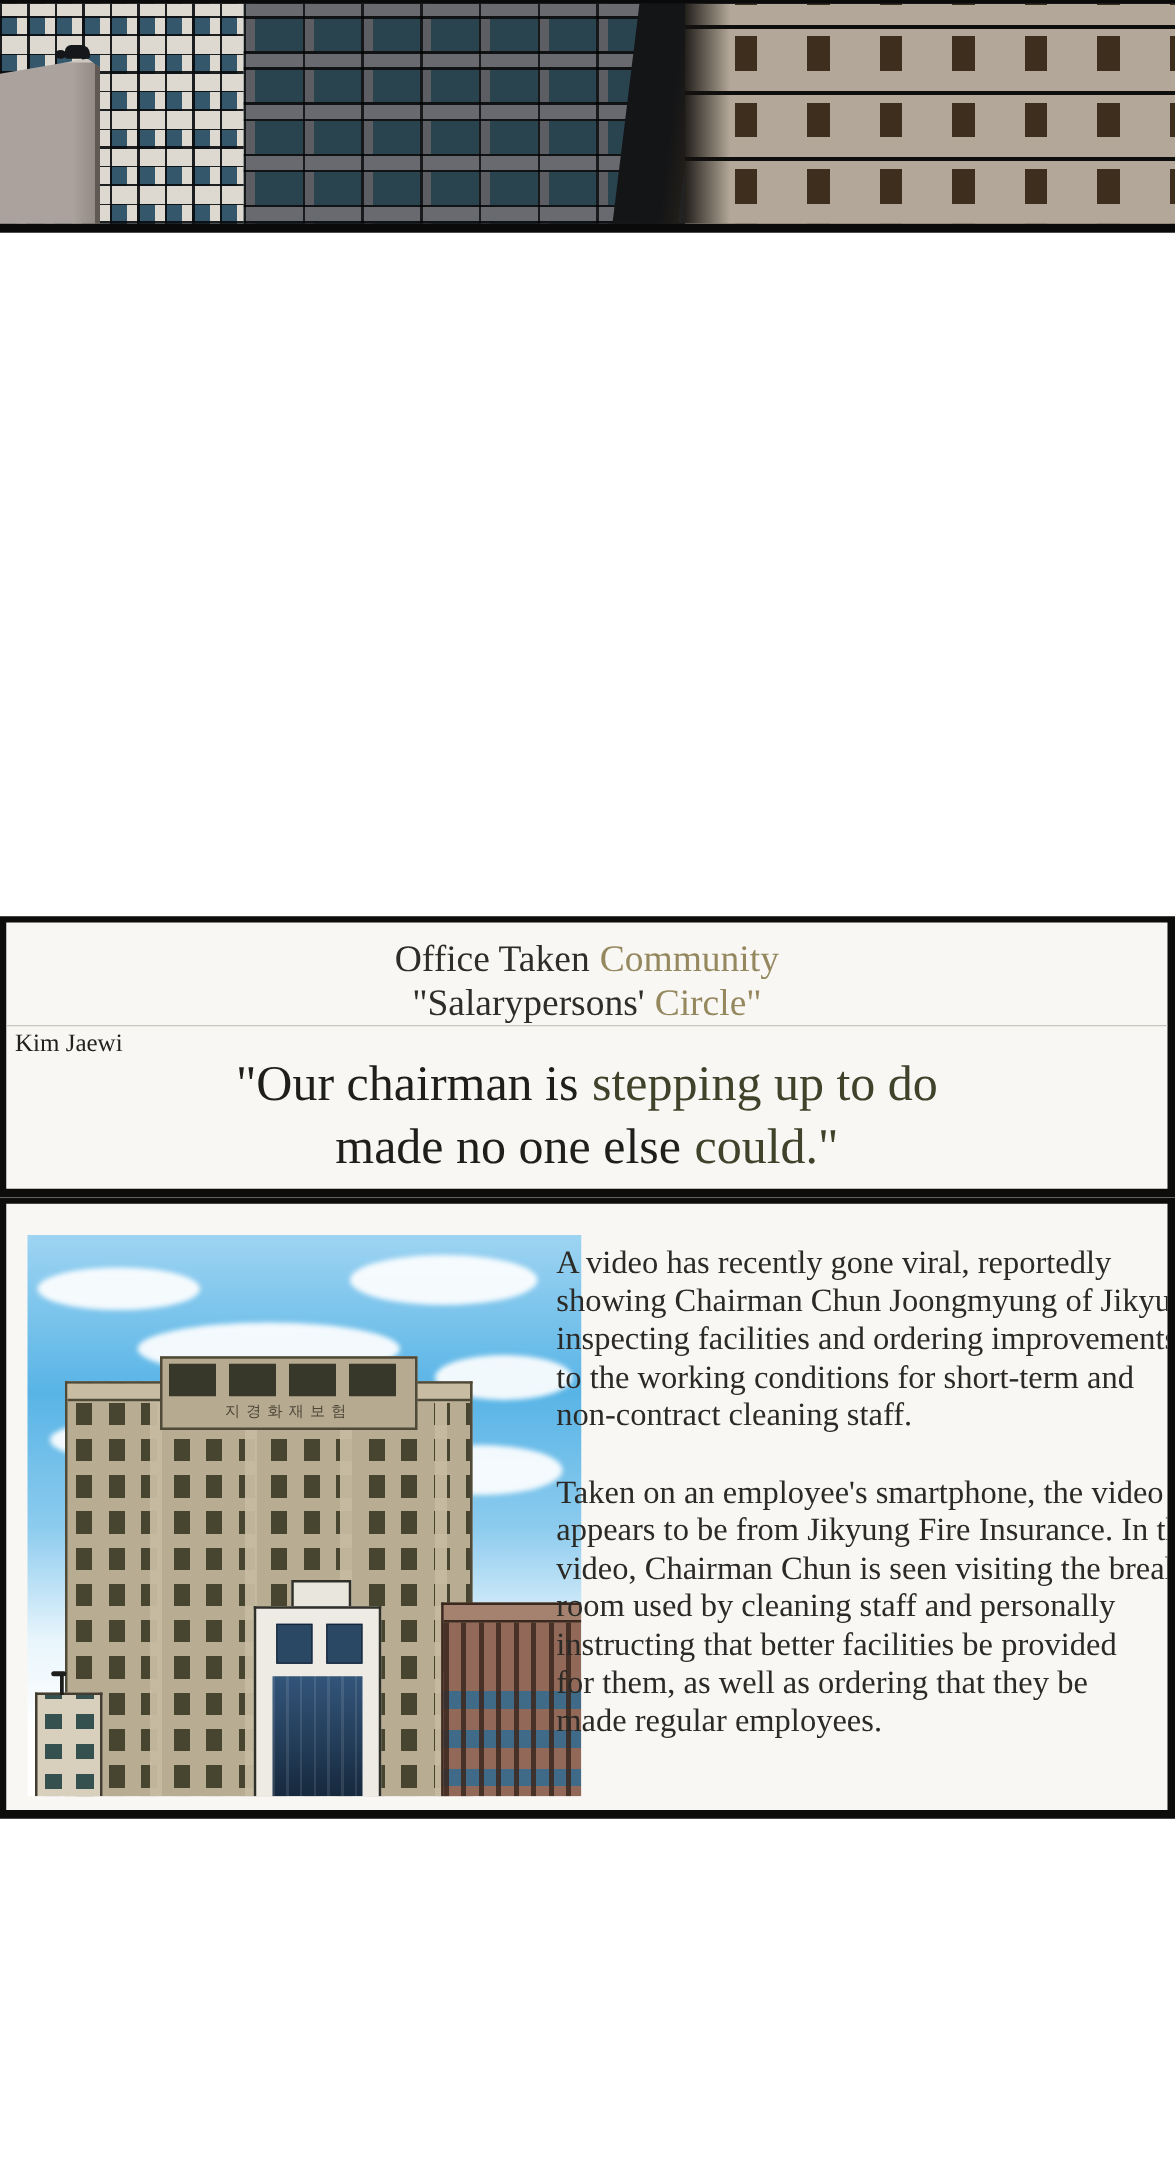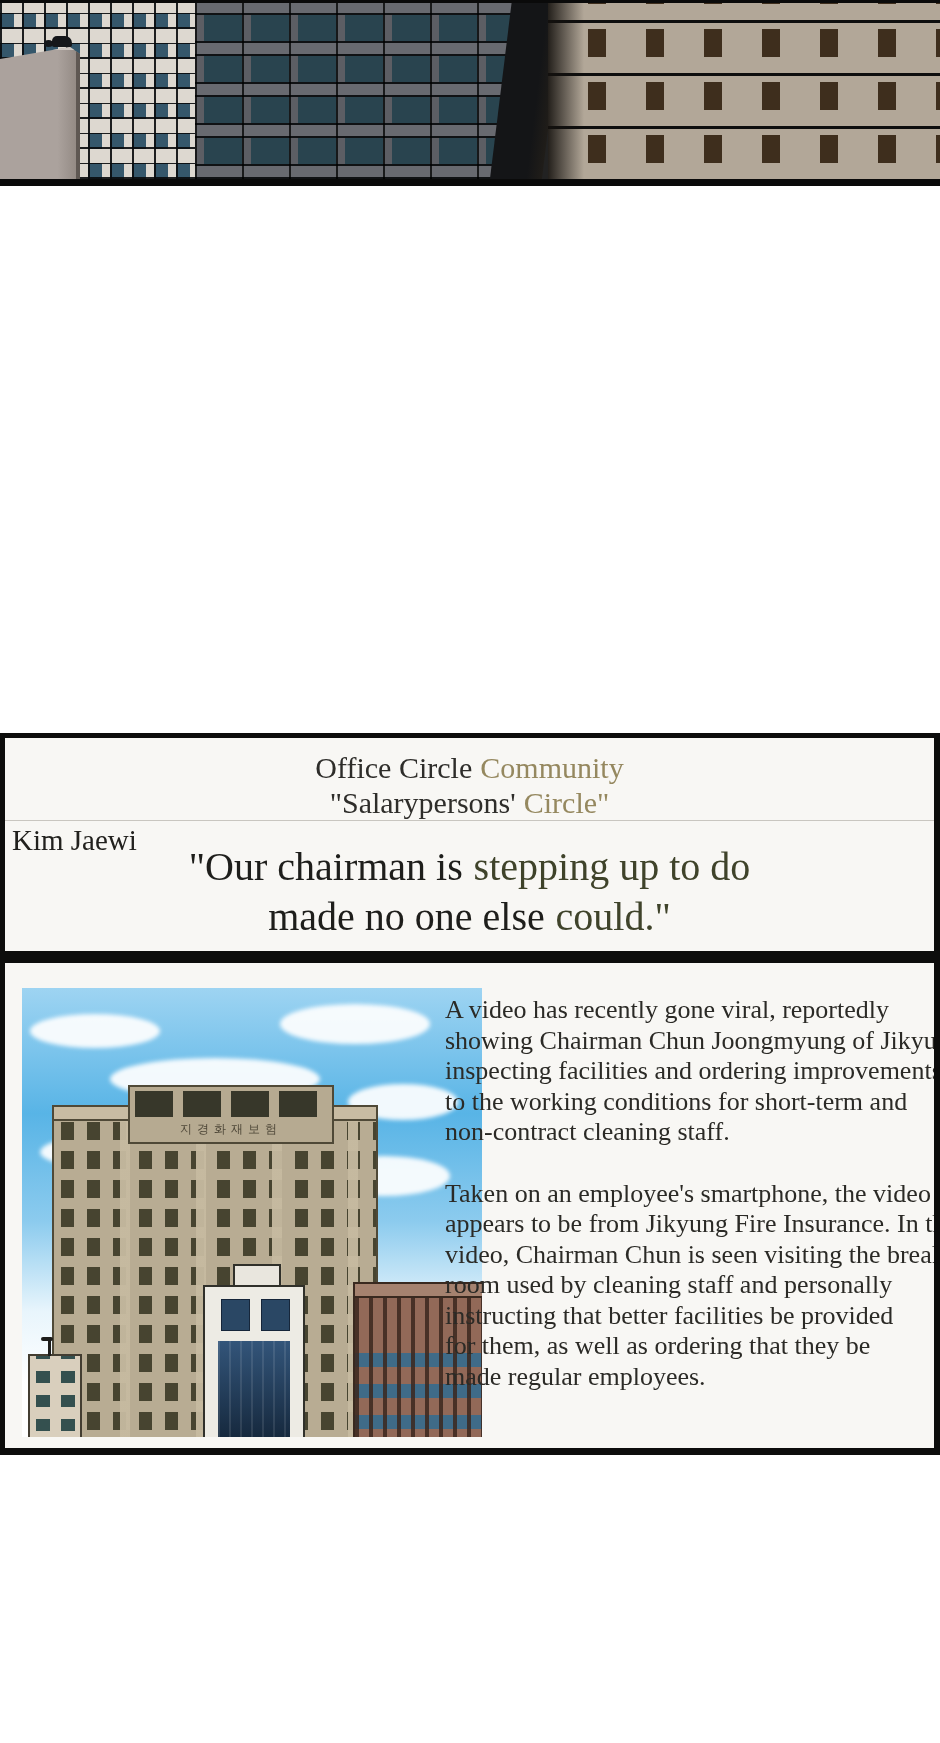--- a/index.html
+++ b/index.html
@@ -40,37 +40,37 @@
       repeating-linear-gradient(0deg, #b2a798 0 16px, transparent 16px 44px, #b2a798 44px 50px, #0e0e0e 50px 53px),
       repeating-linear-gradient(90deg, transparent 0 40px, #3e2e1d 40px 58px);}
 
   
   .panel-quote{position:absolute;left:0;top:733px;width:940px;height:225px;
     box-sizing:border-box;background:#f8f7f4;
     border:5px solid #0d0d0c;border-bottom-width:7px;border-right-width:6px;}
   .cp-header{position:absolute;left:0;right:0;top:12px;text-align:center;
     font-size:30px;line-height:35px;color:#2e2d2a;}
   .cp-divider{position:absolute;left:0;right:0;top:82px;border-bottom:1px solid #c9c6c0;}
-  .cp-author{position:absolute;left:7px;top:86px;font-size:29px;color:#22211e;}
+  .cp-author{position:absolute;left:7px;top:86px;font-size:20px;color:#22211e;}
   .cp-quote{position:absolute;left:0;right:0;top:104px;text-align:center;
     font-size:40px;line-height:50px;color:#1e1e1b;}
   .acc{color:#95885f;margin-left:.27em;margin-top:20px;}
   .qacc{color:#3f432a;margin-left:.27em;margin-top:12px;}
 
   
   .panel-article{position:absolute;left:0;top:958px;width:940px;height:497px;
     box-sizing:border-box;background:#f8f7f4;overflow:hidden;
     border:5px solid #0d0d0c;border-bottom-width:7px;border-right-width:6px;}
   .article-text{position:absolute;left:440px;top:32px;width:640px;
     font-size:26px;line-height:30.5px;color:#2b2a26;}
   .article-text p{margin:0 0 31px 0;white-space:pre-line;}
 
   
   .photo{position:absolute;left:17px;top:25px;width:443px;height:449px;overflow:hidden;
-    background:linear-gradient(180deg,#9ed4f2 0%,#58b4e6 28%,#8ccbee 52%,#e8f5fc 72%,#ffffff 88%);padding-left:17px;}
+    background:linear-gradient(180deg,#9ed4f2 0%,#58b4e6 28%,#8ccbee 52%,#e8f5fc 72%,#ffffff 88%);}
   .cloud{position:absolute;background:#ffffff;border-radius:50%;opacity:.92;filter:blur(2px);}
   .c1{left:8px;top:26px;width:130px;height:34px;}
   .c2{left:88px;top:70px;width:210px;height:42px;}
   .c3{left:258px;top:16px;width:150px;height:40px;}
   .c4{left:326px;top:96px;width:110px;height:36px;}
   .c5{left:18px;top:150px;width:92px;height:28px;}
   .c6{left:296px;top:168px;width:132px;height:40px;}
   .c7{left:146px;top:208px;width:184px;height:46px;opacity:.8;}
 
   .hq-wings{position:absolute;left:30px;top:117px;width:326px;height:332px;
@@ -127,21 +127,21 @@
   <div class="tp-grid"></div>
   <div class="tp-corner"></div>
   <div class="tp-figure"></div>
   <div class="tp-mid"></div>
   <div class="tp-shadow"></div>
   <div class="tp-right"></div>
 </div>
 
 <div class="panel-quote">
   <div class="cp-header">
-    <div><span>Office Circle</span><span class="acc">Community</span></div>
+    <div><span>Office Taken</span><span class="acc">Community</span></div>
     <div><span>"Salarypersons'</span><span class="acc">Circle"</span></div>
   </div>
   <div class="cp-divider"></div>
   <div class="cp-author">Kim Jaewi</div>
   <div class="cp-quote">
     <div><span>"Our chairman is</span><span class="qacc">stepping up to do</span></div>
     <div><span>made no one else</span><span class="qacc">could."</span></div>
   </div>
 </div>
 

